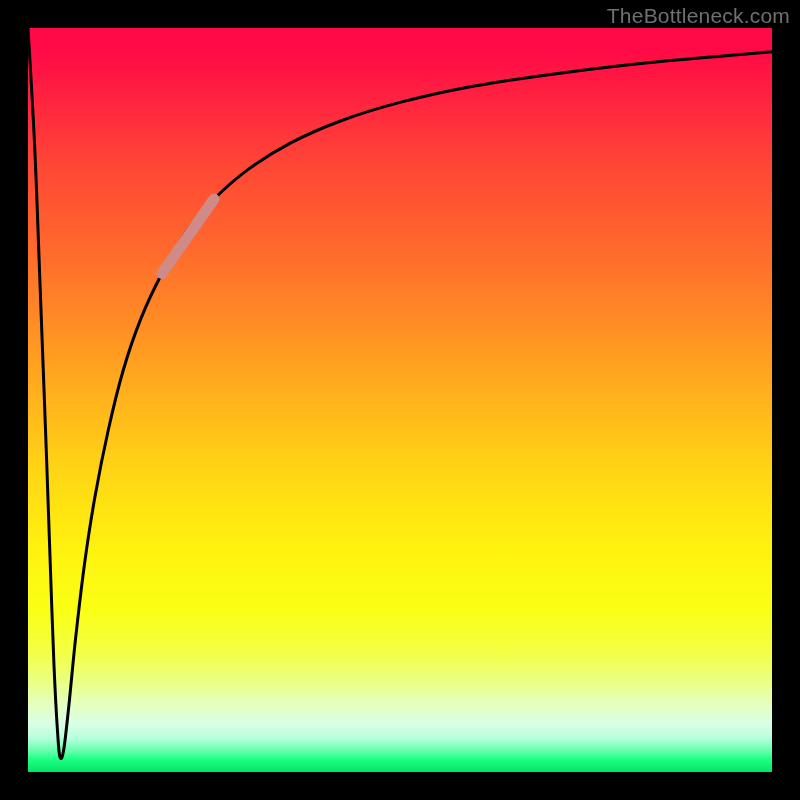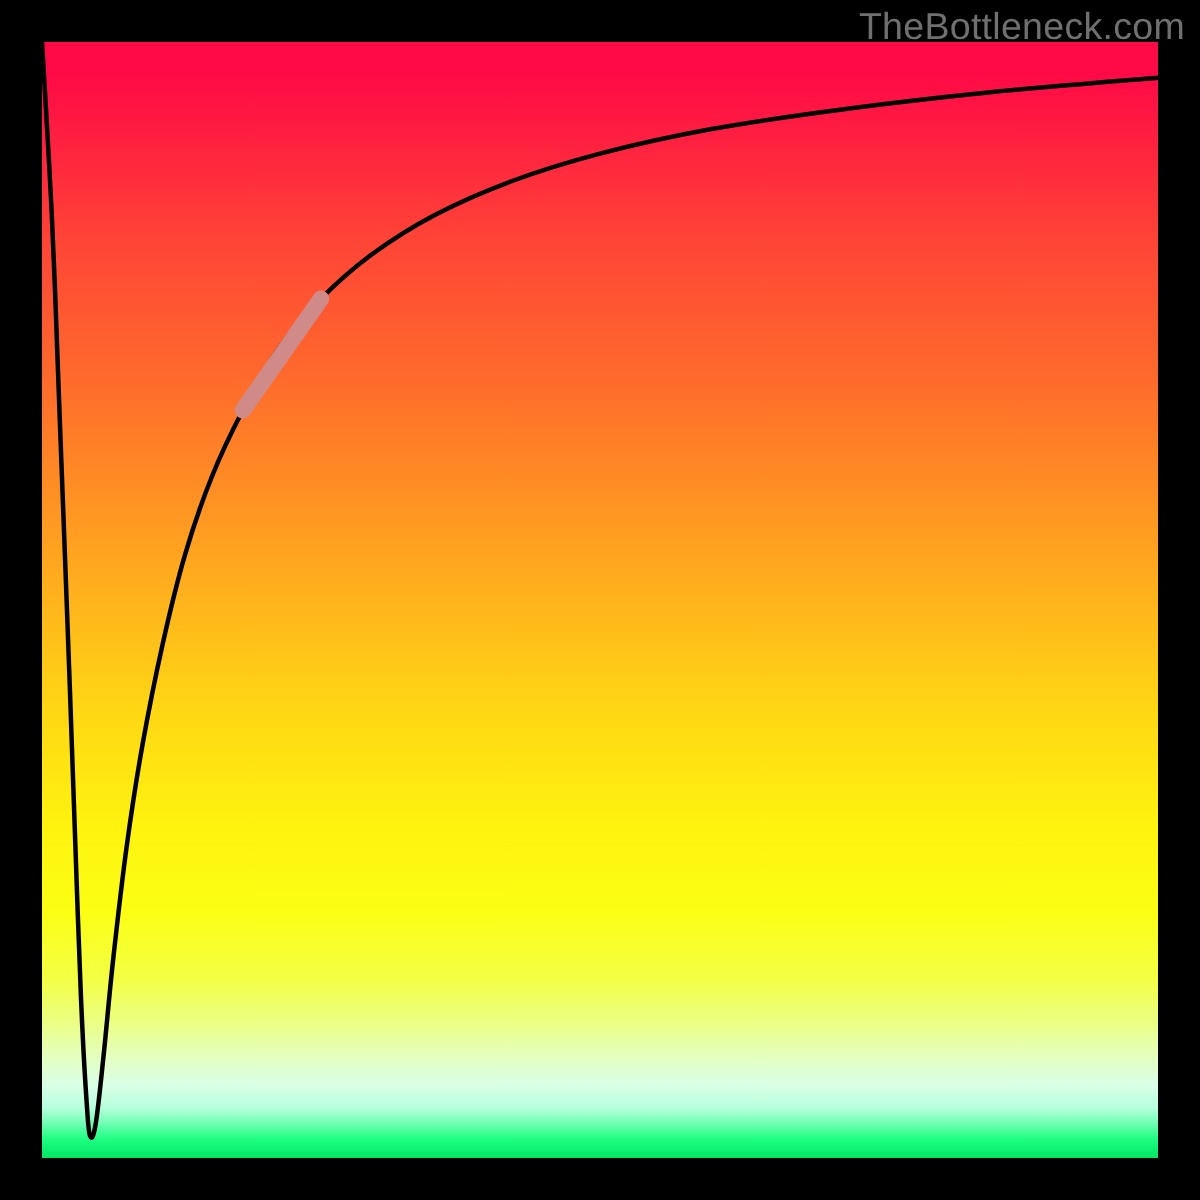--- a/index.html
+++ b/index.html
@@ -49,21 +49,21 @@
     top: 0;
     width: 744px;
     height: 744px;
     overflow: visible;
   }
   .watermark {
     position: absolute;
     top: 4px;
     right: 10px;
     color: #707070;
-    font-size: 25px;
+    font-size: 21px;
     letter-spacing: 0.2px;
     user-select: none;
   }
 </style>
 </head>
 <body>
 
 <div class="stage">
   <div class="plot-area">
     <svg class="curve" viewBox="0 0 744 744">

